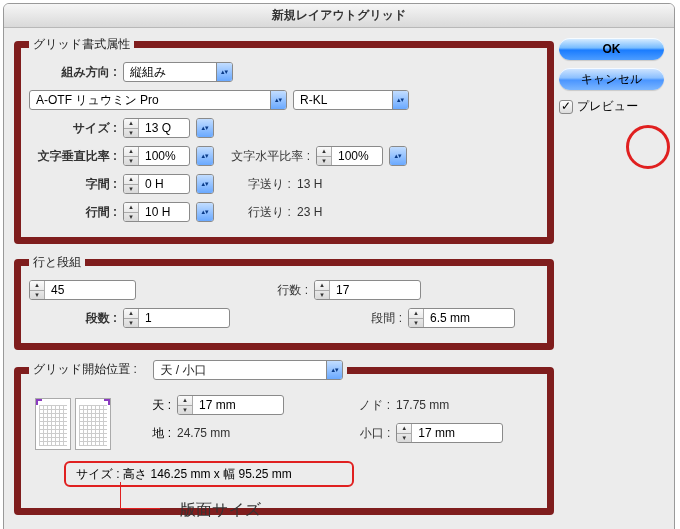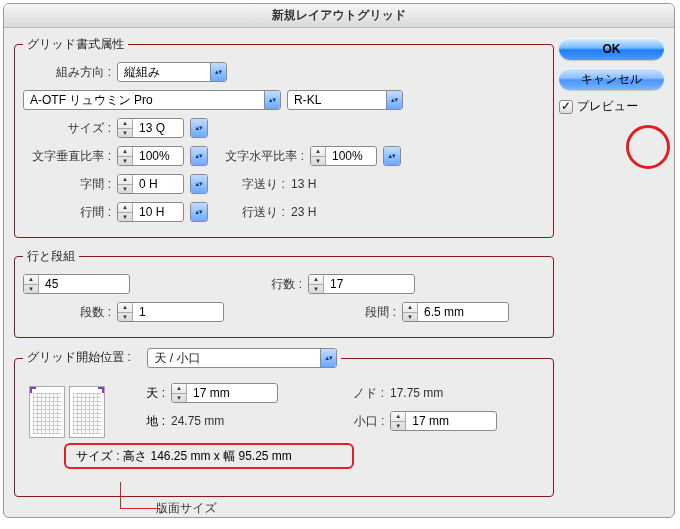--- a/index.html
+++ b/index.html
@@ -85,41 +85,42 @@
     position: absolute;
     right: -6px;
     top: 112px;
     width: 44px;
     height: 44px;
     border: 3px solid #e02020;
     border-radius: 50%;
     pointer-events: none;
   }
   fieldset {
-    border: 1px solid #7f1d1d;
+    border: 7px solid #7f1d1d;
     border-radius: 4px;
     margin: 0 0 10px 0;
     padding: 8px 8px 8px 8px;
     background: transparent;
   }
   legend {
     padding: 0 4px;
     color: #222;
   }
   .row {
     display: flex;
     align-items: center;
     gap: 6px;
     margin-bottom: 6px;
     min-height: 22px;
   }
   .lbl {
     width: 88px;
     text-align: right;
     color: #333;
+    font-weight: bold;
   }
   .lbl-mid {
     width: 90px;
     text-align: right;
     color: #333;
   }
   .stepper {
     display: flex;
     border: 1px solid #8a8a8a;
     border-radius: 3px;
@@ -233,24 +234,24 @@
   .ann-line-h {
     position:absolute;
     left: 120px;
     top: 508px;
     width: 40px;
     height: 1px;
     background:#e02020;
   }
   .ann-label {
     position:absolute;
-    left: 156px;
+    left: 180px;
     top: 500px;
     color:#333;
-    font-size:12px;
+    font-size:16px;
   }
   .dialog-wrap { position:relative; }
 </style>
 </head>
 <body>
 
 <div class="dialog-wrap">
 <div class="dialog">
   <div class="titlebar">新規レイアウトグリッド</div>
   <div class="content">

